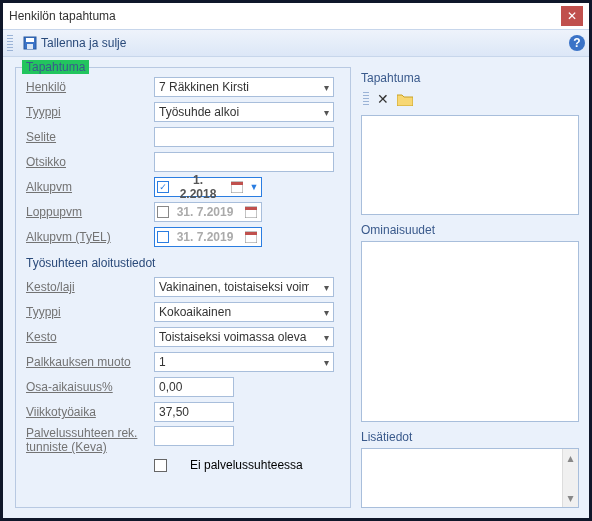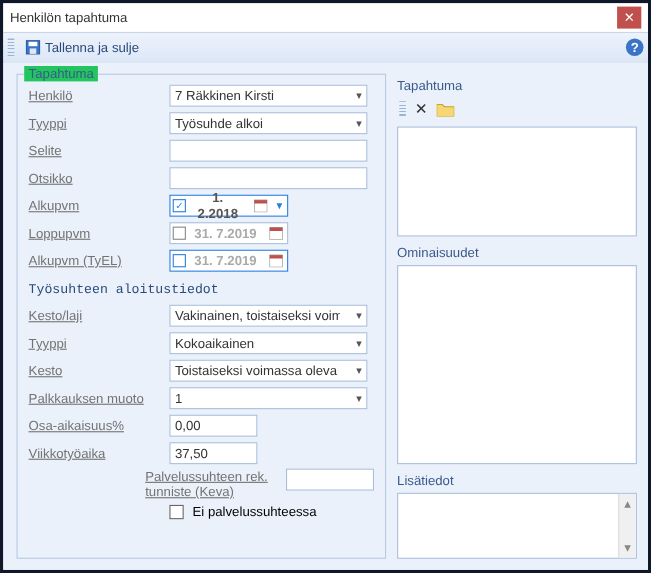--- a/index.html
+++ b/index.html
@@ -26,22 +26,22 @@
   .sel .chev { color: #555; font-size: 10px; }
   .txt.narrow { width: 80px; }
   .datebox { width: 108px; height: 20px; border: 1px solid #a8bedb; background: #fff; display: flex; align-items: center; padding: 0 2px; gap: 4px; }
   .datebox.active { border: 1px solid #2a7de1; }
   .datebox .chk { width: 12px; height: 12px; border: 1px solid #2a7de1; display: flex; align-items: center; justify-content: center; font-size: 9px; color: #2a7de1; }
   .datebox .chk.unchecked { border-color: #888; color: transparent; }
   .datebox .dval { flex: 1; text-align: center; color: #555; padding-right: 2px; font-weight: bold; }
   .datebox .dval.dim { color: #aaa; }
   .datebox .cal { width: 16px; height: 16px; display: flex; align-items: center; justify-content: center; }
   .datebox .drop { width: 10px; text-align: center; color: #2a7de1; font-size: 9px; }
-  .section-title { color: #2a4a7a; margin: 8px 0 6px 0; font-family: Liberation Mono, monospace; }
-  .cb-row { display: flex; align-items: center; gap: 8px; margin-left: 128px; margin-top: 4px; }
+  .section-title { color: #2a4a7a; margin: 8px 0 6px 0; }
+  .cb-row { display: flex; align-items: center; gap: 23px; margin-left: 128px; margin-top: 4px; }
   .cb { width: 13px; height: 13px; border: 1px solid #666; background: #fff; }
   .attach-toolbar { height: 20px; display: flex; align-items: center; gap: 8px; padding: 0 2px; margin-bottom: 2px; }
   .attach-toolbar .grip2 { width: 6px; height: 14px; background: repeating-linear-gradient(#9bb3d6 0 1px, transparent 1px 3px); }
   .whitebox { background: #fff; border: 1px solid #a8bedb; flex: 1; position: relative; }
   .whitebox .sb { position: absolute; right: 0; top: 0; bottom: 0; width: 16px; background: #f0f0f0; border-left: 1px solid #ddd; display: flex; flex-direction: column; align-items: center; justify-content: space-between; padding: 2px 0; color: #888; font-size: 9px; }
   .legend-r { color: #3a5a8c; margin-top: 4px; }
   svg { display: block; }
 </style>
 </head>
 <body>
@@ -183,21 +183,21 @@
         <div class="row">
           <span class="lbl">Osa-aikaisuus%</span>
           <input class="txt narrow" value="0,00" style="">
         </div>
 
         <div class="row">
           <span class="lbl">Viikkotyöaika</span>
           <input class="txt narrow" value="37,50" style="">
         </div>
 
-        <div class="row" style="height:auto;align-items:flex-start;justify-content:flex-end;">
+        <div class="row" style="height:auto;align-items:flex-start;">
           <span class="lbl" style="line-height:14px;">Palvelussuhteen rek. tunniste (Keva)</span>
           <input class="txt narrow" value="" style="">
         </div>
 
         <div class="cb-row">
           <span class="cb"></span>
           <span>Ei palvelussuhteessa</span>
         </div>
 
       </fieldset>

